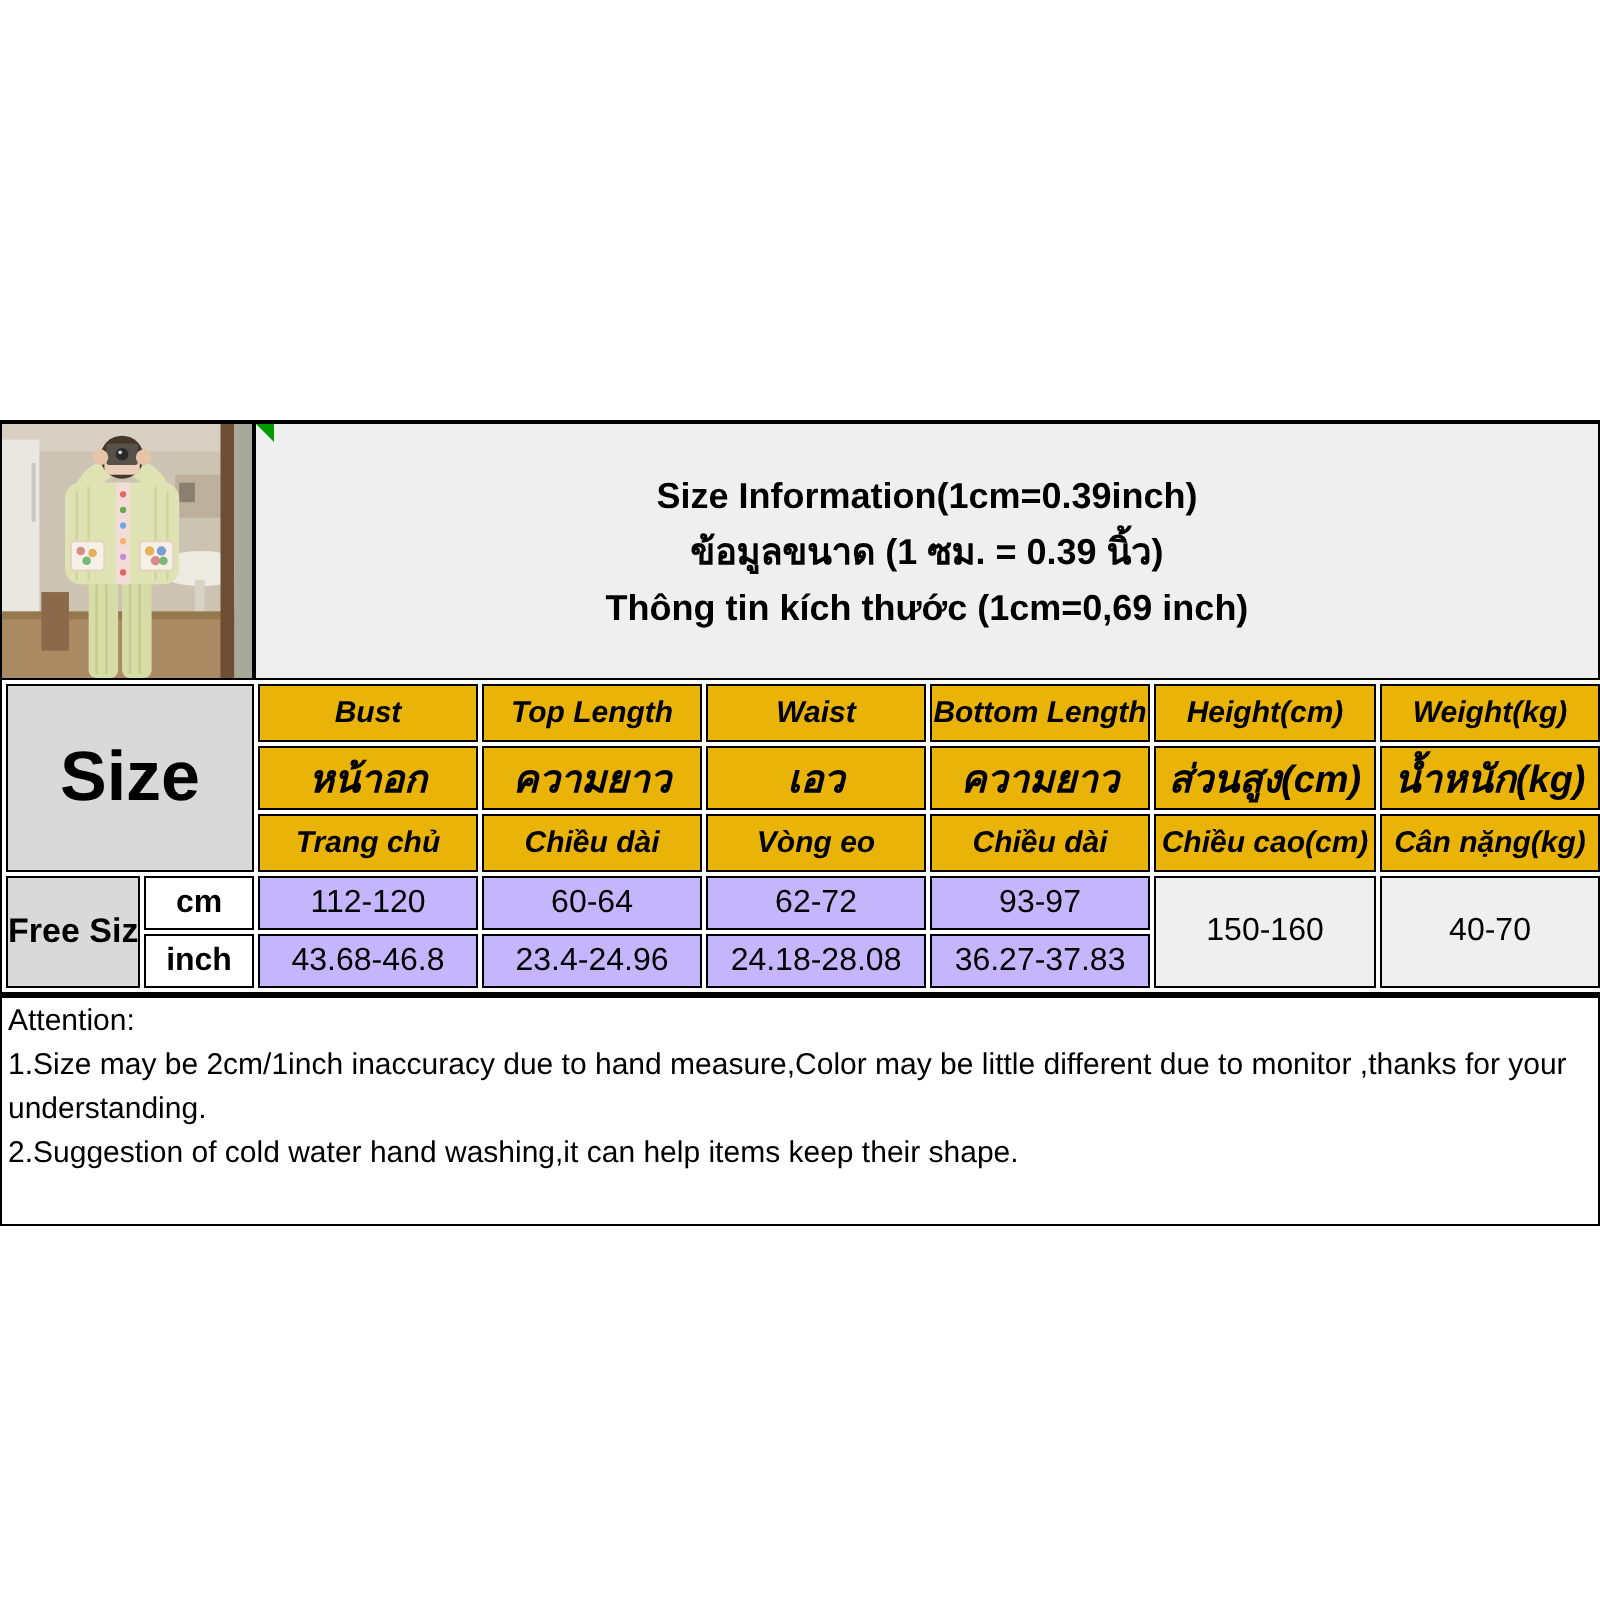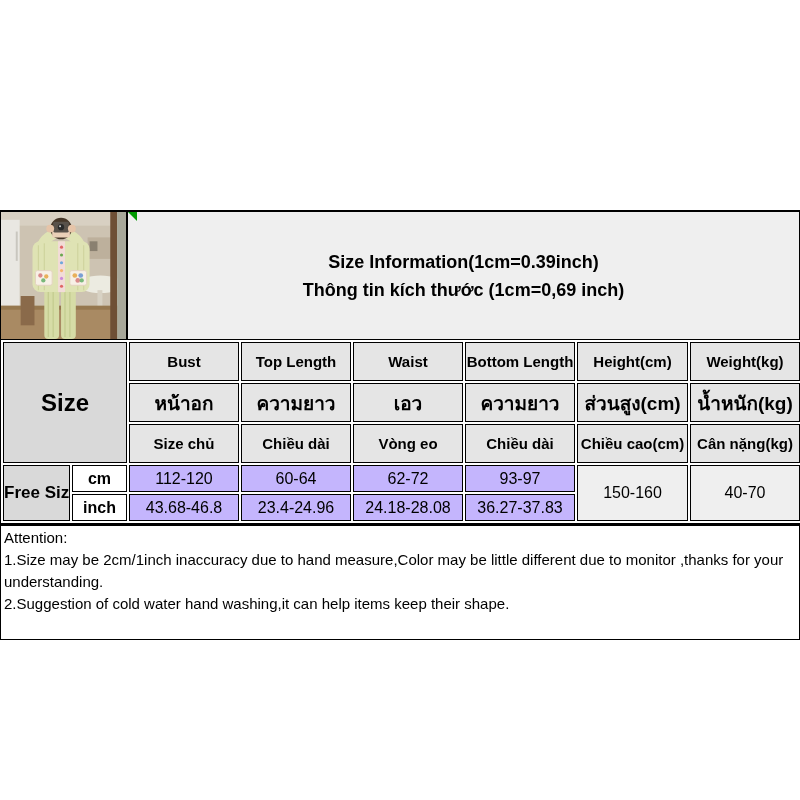--- a/index.html
+++ b/index.html
@@ -14,23 +14,23 @@
   .photo-cell { position:relative; width:127px; height:100%; border-right:2px solid #000; background:#cdc3b2; overflow:hidden; }
   .photo-cell svg { display:block; width:100%; height:100%; }
   .title-cell { position:relative; flex:1; background:#efefef; display:flex; flex-direction:column; justify-content:center; align-items:center; gap:4px; }
   .corner-marker { position:absolute; left:0; top:0; width:9px; height:9px; }
   .title-line { font-weight:bold; font-size:18px; line-height:24px; text-align:center; }
 
   
   .table-wrap { border-bottom:3px solid #000; }
   table { width:100%; table-layout:fixed; border-collapse:separate; border-spacing:2px; background:#fff; }
   td { border:1px solid #000; text-align:center; vertical-align:middle; overflow:hidden; white-space:nowrap; }
-  .hdr { background:#e5e5e5; font-weight:bold; font-size:15px; height:39px; }
+  .hdr { background:#eab308; font-weight:bold; font-size:15px; height:29px;font-style:italic; }
   .hdr-th { font-size:19px; }
-  .size-cell { background:#d9d9d9; font-weight:bold; font-size:24px; }
+  .size-cell { background:#d9d9d9; font-weight:bold; font-size:35px; }
   .label-cell { background:#d9d9d9; font-weight:bold; font-size:17px; }
   .unit-cell { background:#fff; font-weight:bold; font-size:16px; height:27px; }
   .val { background:#c4b5fd; font-size:16px; height:27px; }
   .val-merged { background:#efefef; font-size:16px;margin-top:16px; }
 
   
   .attention { min-height:104px; padding:1px 3px 24px 3px; background:#fff; font-size:15px; line-height:22px; }
   .attention p { font-weight:normal; }
 </style>
 </head>
@@ -99,20 +99,21 @@
           <circle cx="60" cy="14.5" r="1" fill="#cfcfcf"></circle>
           <circle cx="50" cy="17" r="4" fill="#e6c4a8"></circle>
           <circle cx="72" cy="17" r="4" fill="#e6c4a8"></circle>
         </svg>
       </div>
       <div class="title-cell">
         <svg class="corner-marker" viewBox="0 0 9 9">
           <polygon points="0,0 9,0 9,9" fill="#009a00"></polygon>
         </svg>
         <div class="title-line">Size Information(1cm=0.39inch)</div>
+        <div class="title-line">ข้อมูลขนาด (1 ซม. = 0.39 นิ้ว)</div>
         <div class="title-line">Thông tin kích thước (1cm=0,69 inch)</div>
       </div>
     </div>
 
     <div class="table-wrap">
       <table>
         <colgroup>
           <col style="width:67px">
             <col style="width:55px">
           <col style="width:110px">
@@ -134,21 +135,21 @@
           </tr>
           <tr>
             <td class="hdr hdr-th">หน้าอก</td>
             <td class="hdr hdr-th">ความยาว</td>
             <td class="hdr hdr-th">เอว</td>
             <td class="hdr hdr-th">ความยาว</td>
             <td class="hdr hdr-th">ส่วนสูง(cm)</td>
             <td class="hdr hdr-th">น้ำหนัก(kg)</td>
           </tr>
           <tr>
-            <td class="hdr">Size chủ</td>
+            <td class="hdr">Trang chủ</td>
             <td class="hdr">Chiều dài</td>
             <td class="hdr">Vòng eo</td>
             <td class="hdr">Chiều dài</td>
             <td class="hdr">Chiều cao(cm)</td>
             <td class="hdr">Cân nặng(kg)</td>
           </tr>
           <tr>
             <td class="label-cell" rowspan="2">Free Size</td>
             <td class="unit-cell">cm</td>
             <td class="val">112-120</td>

